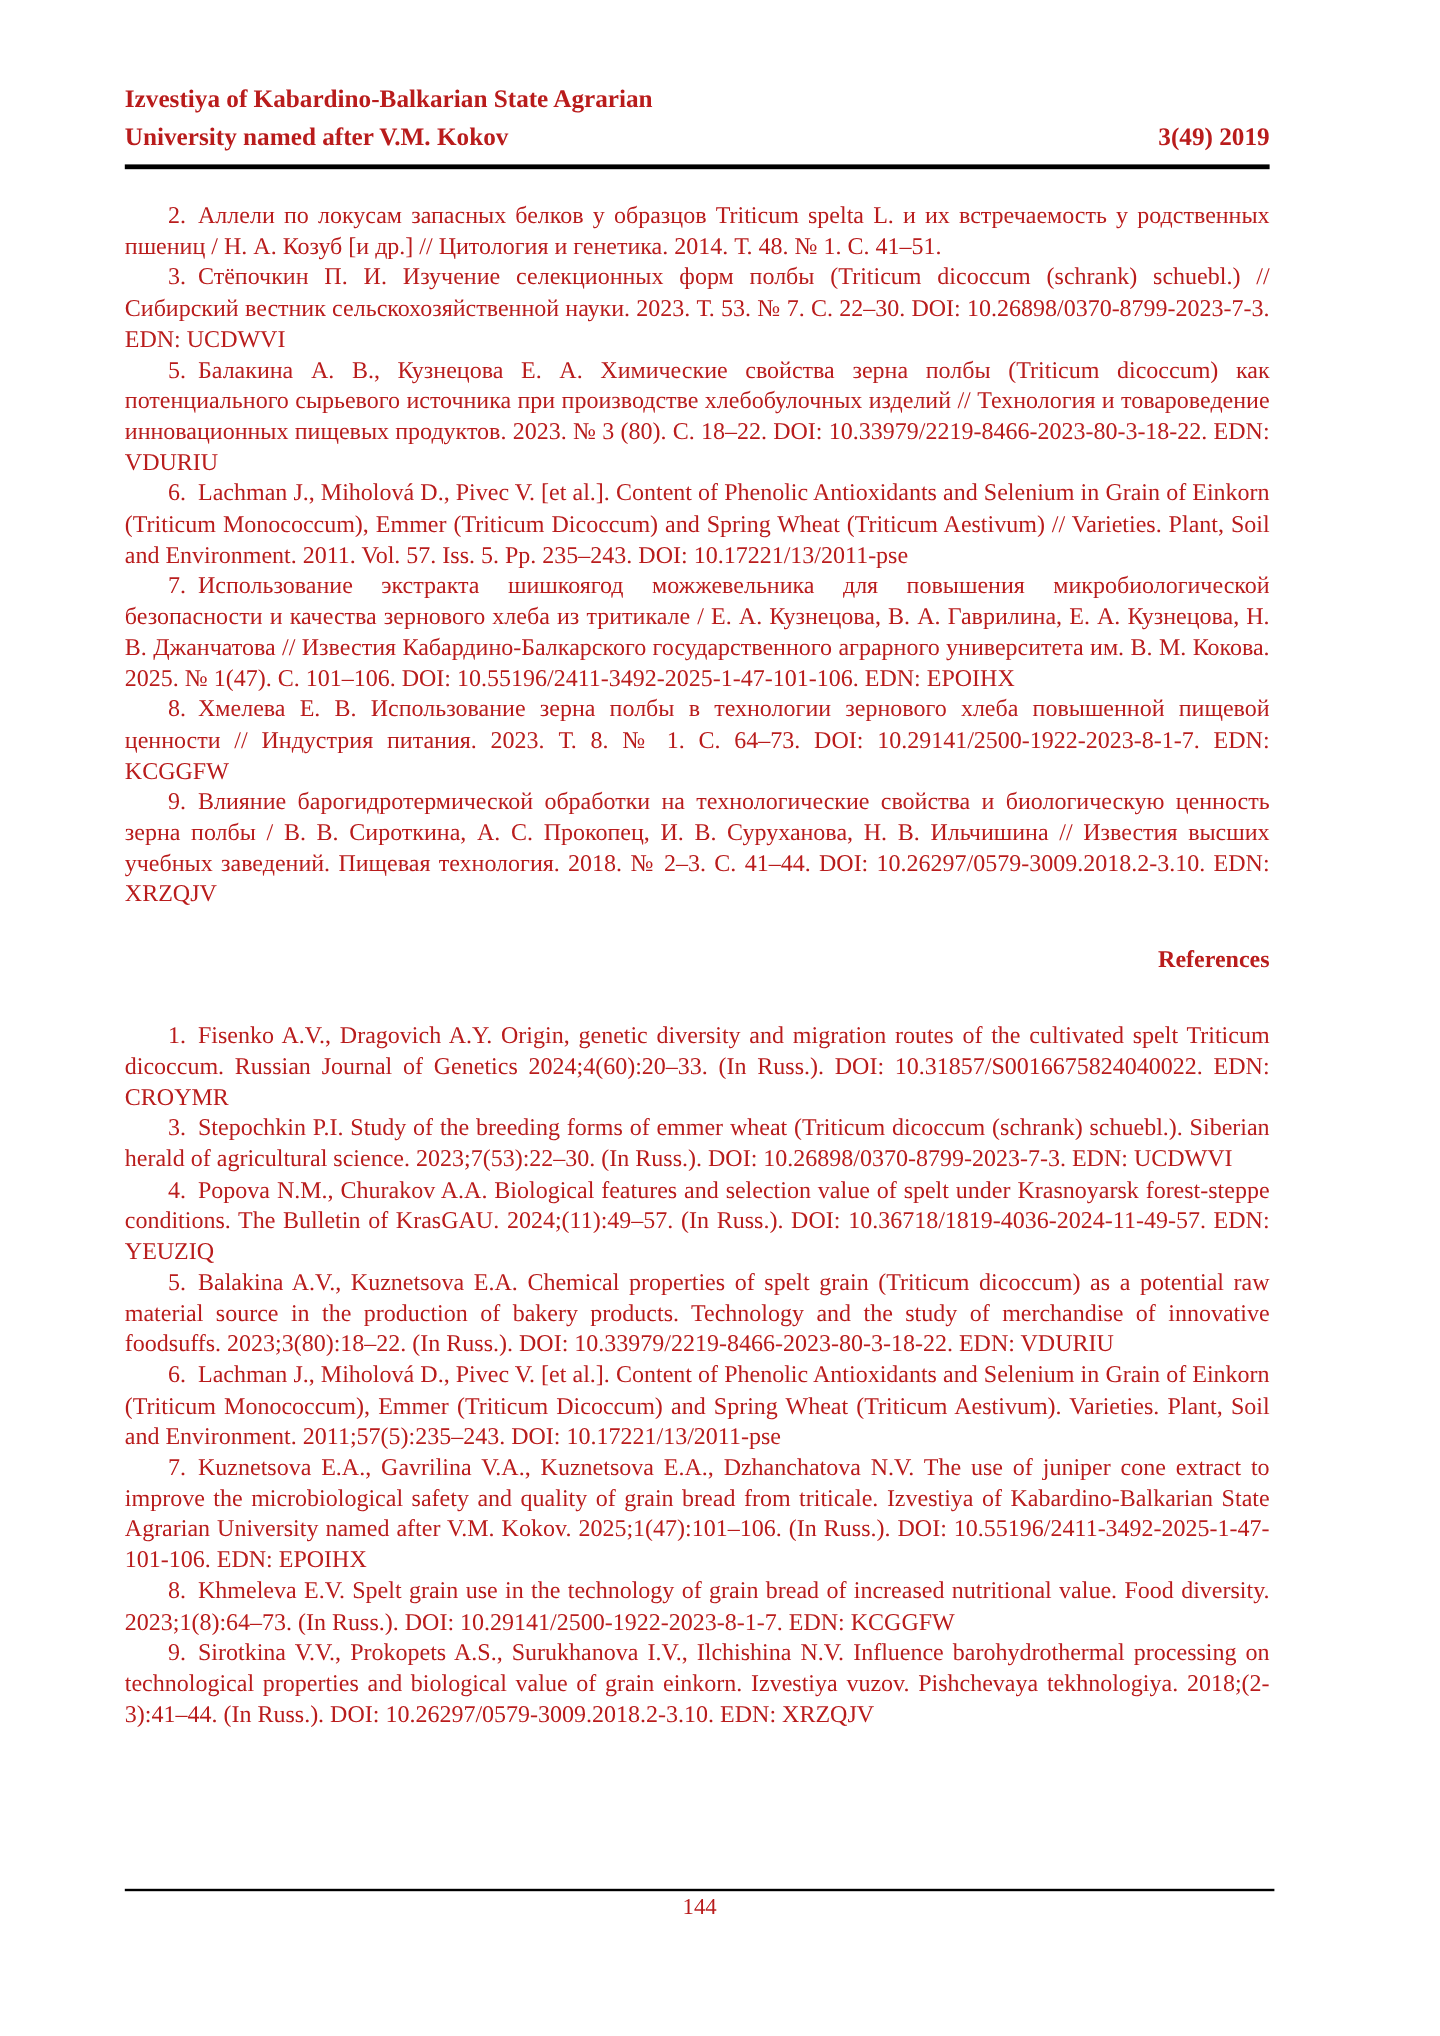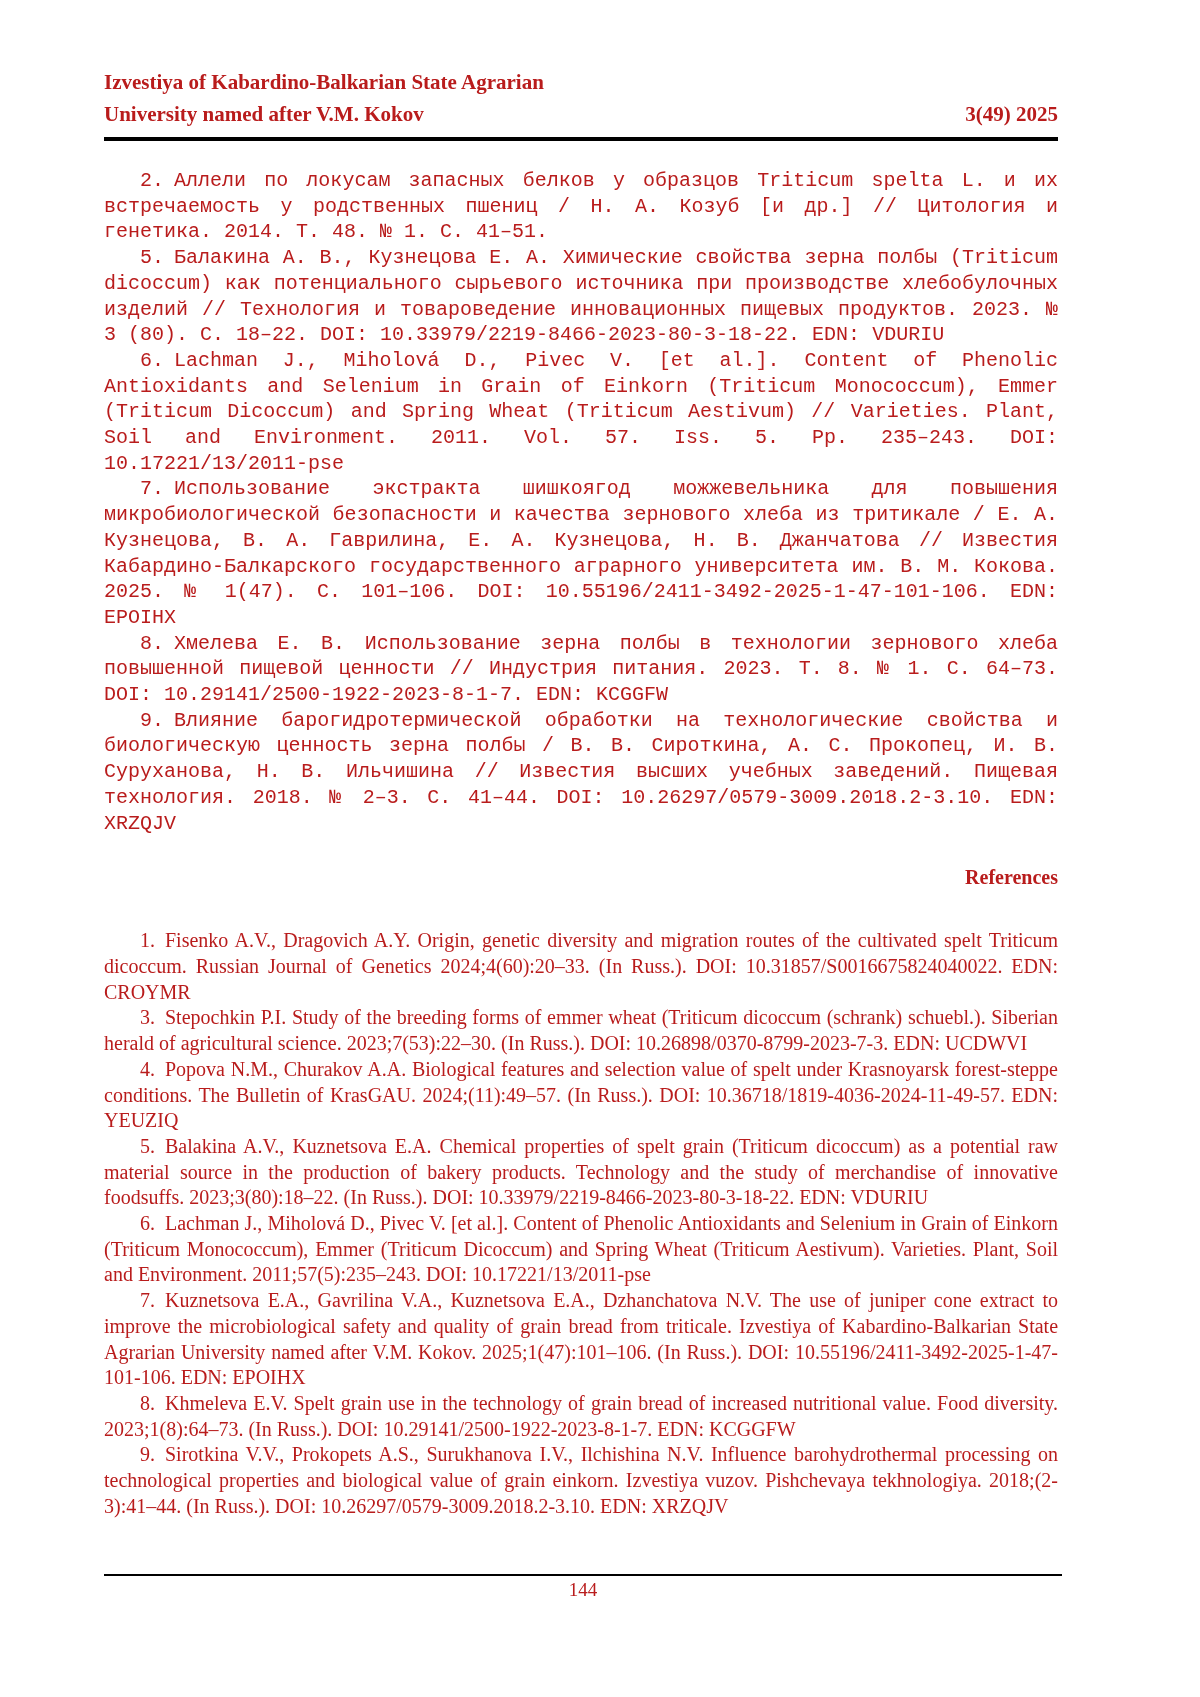--- a/index.html
+++ b/index.html
@@ -35,21 +35,20 @@
     line-height: 32px;
   }
   .hdr-rule {
     margin-top: 7px;
     height: 4px;
     background: #000000;
   }
   
   .refs-block {
     margin-top: 27px;
-    font-family: Liberation Mono, monospace;
   }
   .ref {
     margin: 0;
     font-size: 20px;
     line-height: 25.7px;
     text-align: justify;
     text-indent: 36px;
   }
   .ref .it {
   }
@@ -80,30 +79,31 @@
 </style>
 </head>
 <body>
 
 <div class="page">
 
   <header>
     <div class="hdr-line1">Izvestiya of Kabardino-Balkarian State Agrarian</div>
     <div class="hdr-line2-row">
       <span>University named after V.M. Kokov</span>
-      <span>3(49) 2025</span>
+      <span>3(49) 2019</span>
     </div>
     <div class="hdr-rule"></div>
   </header>
 
   <main>
 
     <section class="refs-block">
       <div>
           <p class="ref"><span>2. </span><span>Аллели по локусам запасных белков у образцов Triticum spelta L. и их встречаемость у родственных пшениц / Н. А. Козуб [и др.] // Цитология и генетика. 2014. Т. 48. № 1. С. 41–51.</span></p>
+          <p class="ref"><span>3. </span><span>Стёпочкин П. И. Изучение селекционных форм полбы (Triticum dicoccum (schrank) schuebl.) // Сибирский вестник сельскохозяйственной науки. 2023. Т. 53. № 7. С. 22–30. DOI: 10.26898/0370-8799-2023-7-3. EDN: UCDWVI</span></p>
           <p class="ref"><span>5. </span><span>Балакина А. В., Кузнецова Е. А. Химические свойства зерна полбы (Triticum dicoccum) как потенциального сырьевого источника при производстве хлебобулочных изделий // Технология и товароведение инновационных пищевых продуктов. 2023. № 3 (80). С. 18–22. DOI: 10.33979/2219-8466-2023-80-3-18-22. EDN: VDURIU</span></p>
           <p class="ref"><span>6. </span><span>Lachman J., Miholová D., Pivec V. [et al.]. Content of Phenolic Antioxidants and Selenium in Grain of Einkorn (Triticum Monococcum), Emmer (Triticum Dicoccum) and Spring Wheat (Triticum Aestivum) // Varieties. Plant, Soil and Environment. 2011. Vol. 57. Iss. 5. Pp. 235–243. DOI: 10.17221/13/2011-pse</span></p>
           <p class="ref"><span>7. </span><span>Использование экстракта шишкоягод можжевельника для повышения микробиологической безопасности и качества зернового хлеба из тритикале / Е. А. Кузнецова, В. А. Гаврилина, Е. А. Кузнецова, Н. В. Джанчатова // Известия Кабардино-Балкарского государственного аграрного университета им. В. М. Кокова. 2025. № 1(47). С. 101–106. DOI: 10.55196/2411-3492-2025-1-47-101-106. EDN: EPOIHX</span></p>
           <p class="ref"><span>8. </span><span>Хмелева Е. В. Использование зерна полбы в технологии зернового хлеба повышенной пищевой ценности // Индустрия питания. 2023. Т. 8. № 1. С. 64–73.  DOI: 10.29141/2500-1922-2023-8-1-7. EDN: KCGGFW</span></p>
           <p class="ref"><span>9. </span><span>Влияние барогидротермической обработки на технологические свойства и биологическую ценность зерна полбы / В. В. Сироткина, А. С. Прокопец, И. В. Суруханова, Н. В. Ильчишина // Известия высших учебных заведений. Пищевая технология. 2018. № 2–3. С. 41–44. DOI: 10.26297/0579-3009.2018.2-3.10. EDN: XRZQJV</span></p>
         </div>
     </section>
 
     <h2 class="refs-heading">References</h2>
 

